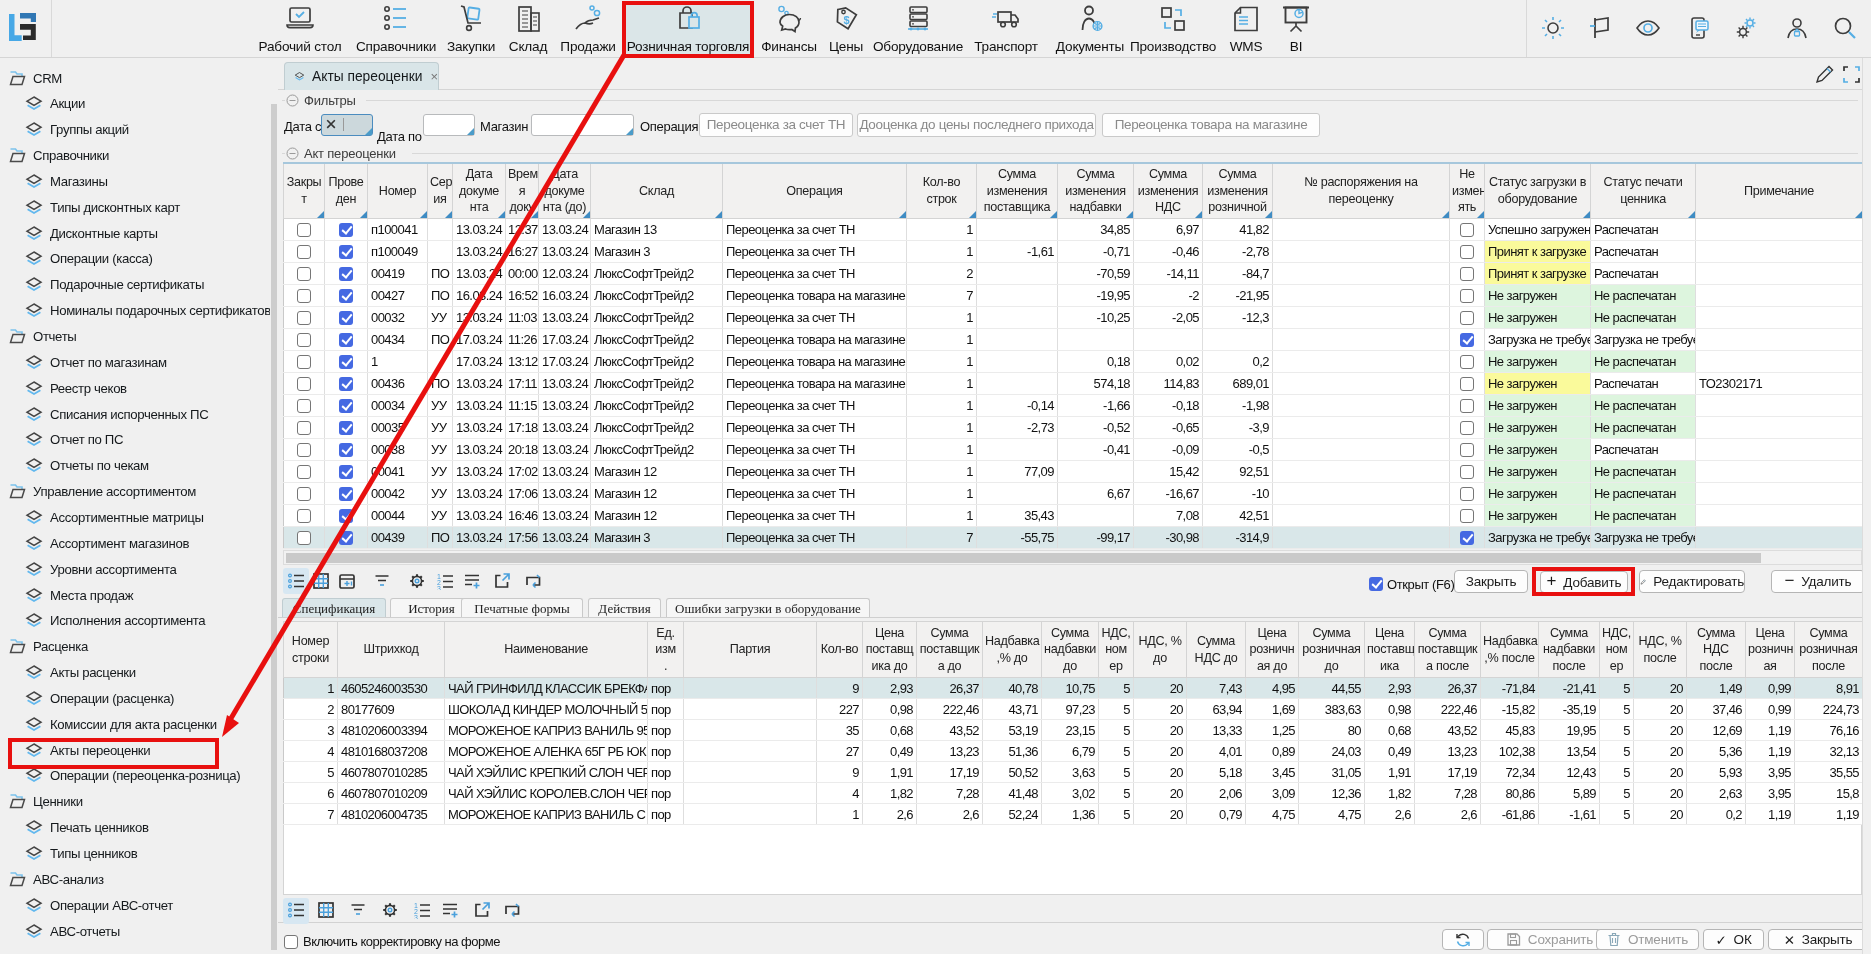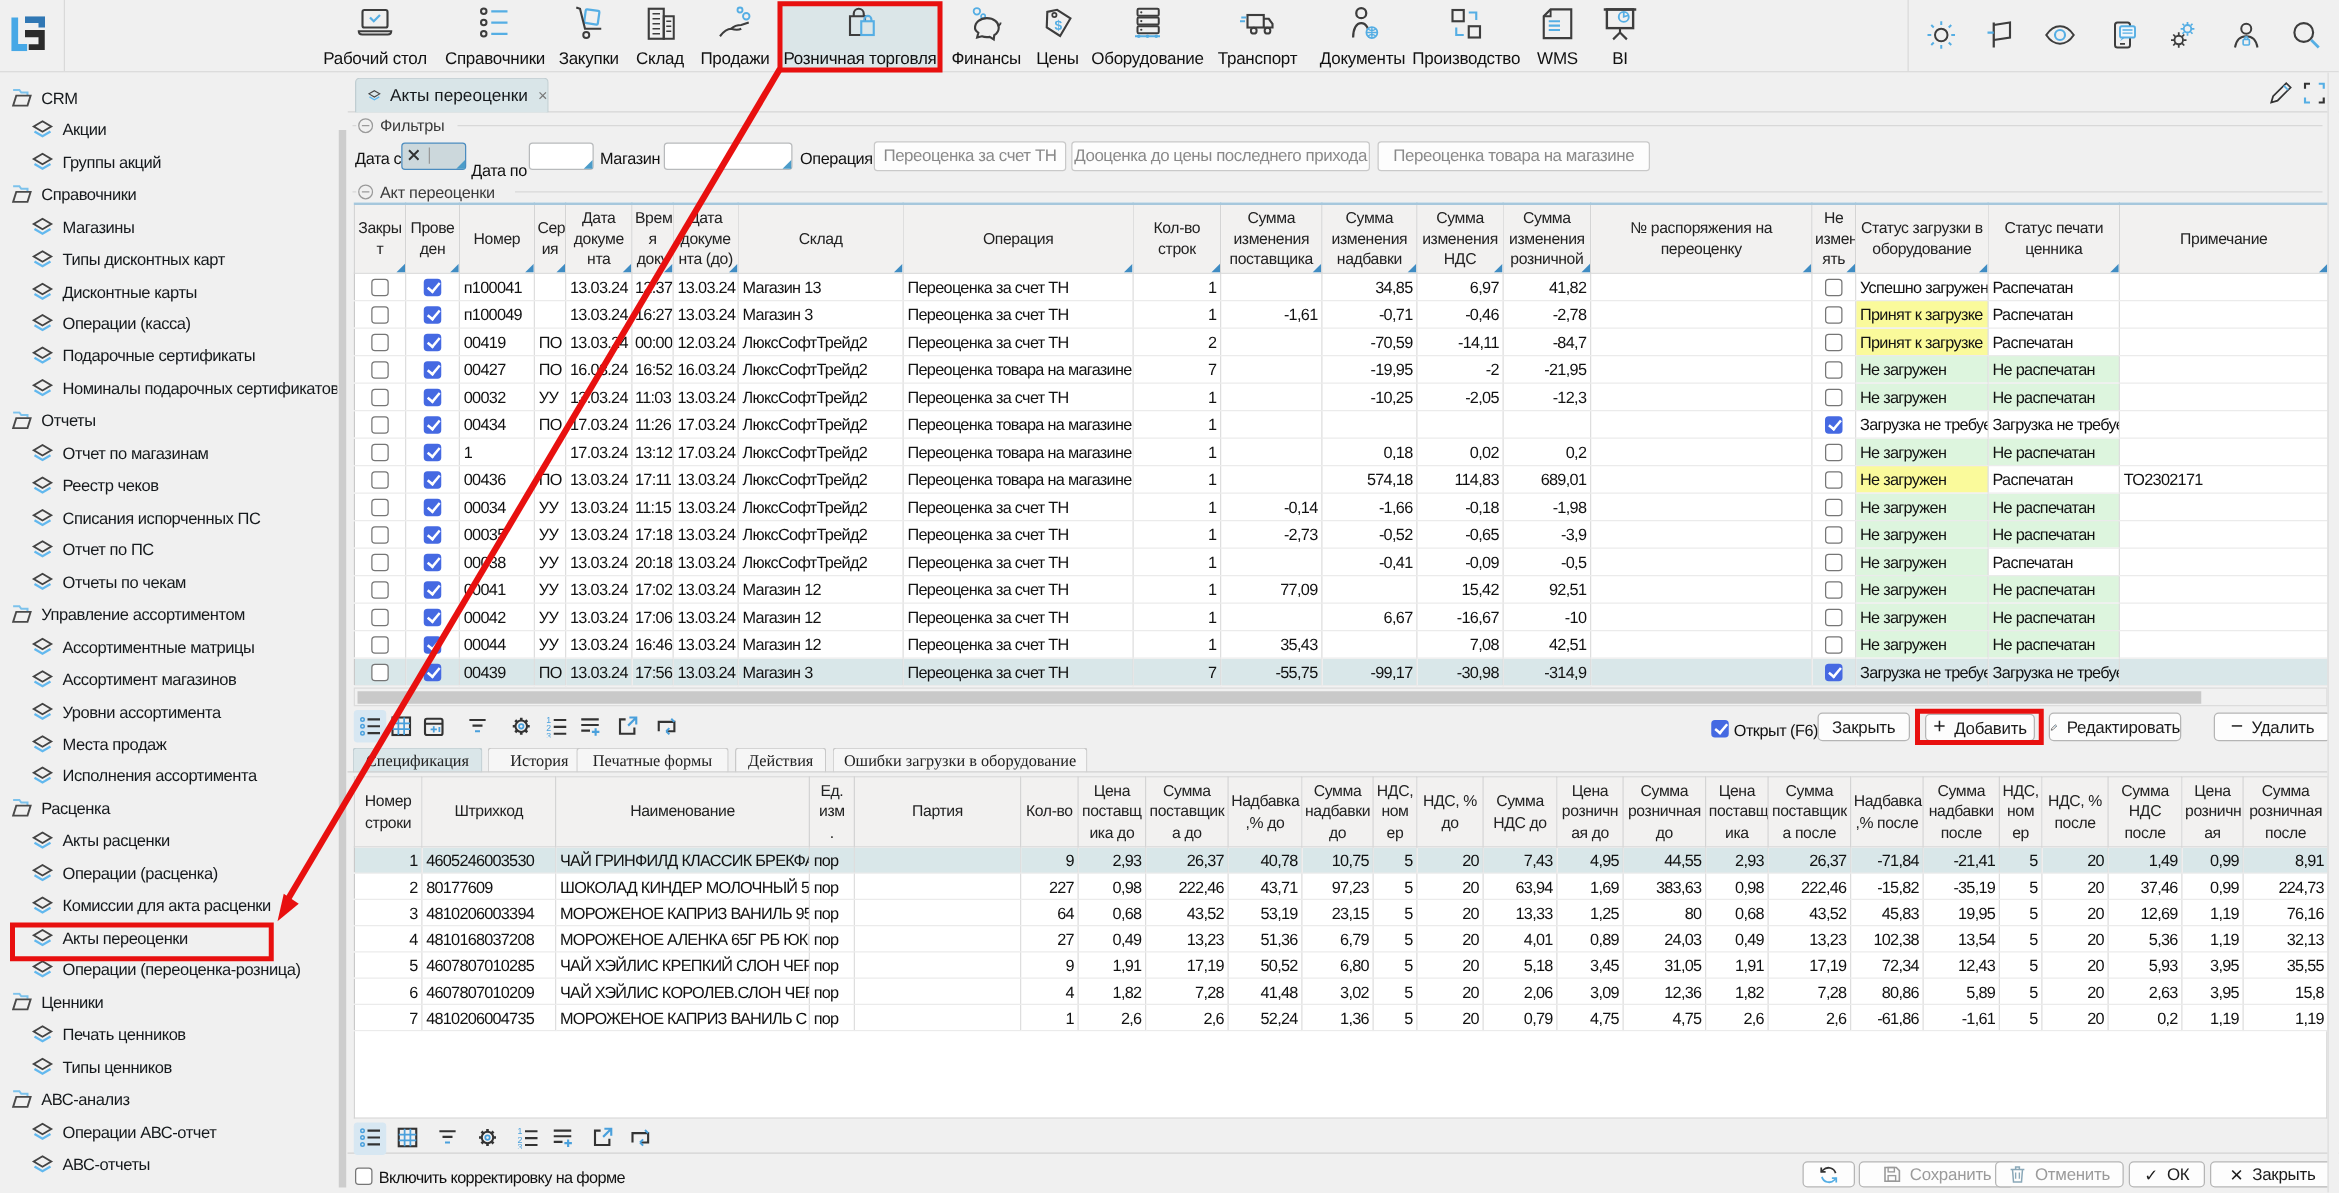--- a/index.html
+++ b/index.html
@@ -1064,21 +1064,21 @@
           <td class="n">37,46</td>
           <td class="n">0,99</td>
           <td class="n">224,73</td>
         </tr>
 <tr style="height:21px">
           <td class="n">3</td>
           <td>4810206003394</td>
           <td>МОРОЖЕНОЕ КАПРИЗ ВАНИЛЬ 95Г</td>
           <td>пор</td>
           <td></td>
-          <td class="n">64</td>
+          <td class="n">35</td>
           <td class="n">0,68</td>
           <td class="n">43,52</td>
           <td class="n">53,19</td>
           <td class="n">23,15</td>
           <td class="n">5</td>
           <td class="n">20</td>
           <td class="n">13,33</td>
           <td class="n">1,25</td>
           <td class="n">80</td>
           <td class="n">0,68</td>
@@ -1120,21 +1120,21 @@
 <tr style="height:21px">
           <td class="n">5</td>
           <td>4607807010285</td>
           <td>ЧАЙ ХЭЙЛИС КРЕПКИЙ СЛОН ЧЕРН</td>
           <td>пор</td>
           <td></td>
           <td class="n">9</td>
           <td class="n">1,91</td>
           <td class="n">17,19</td>
           <td class="n">50,52</td>
-          <td class="n">6,80</td>
+          <td class="n">3,63</td>
           <td class="n">5</td>
           <td class="n">20</td>
           <td class="n">5,18</td>
           <td class="n">3,45</td>
           <td class="n">31,05</td>
           <td class="n">1,91</td>
           <td class="n">17,19</td>
           <td class="n">72,34</td>
           <td class="n">12,43</td>
           <td class="n">5</td>

